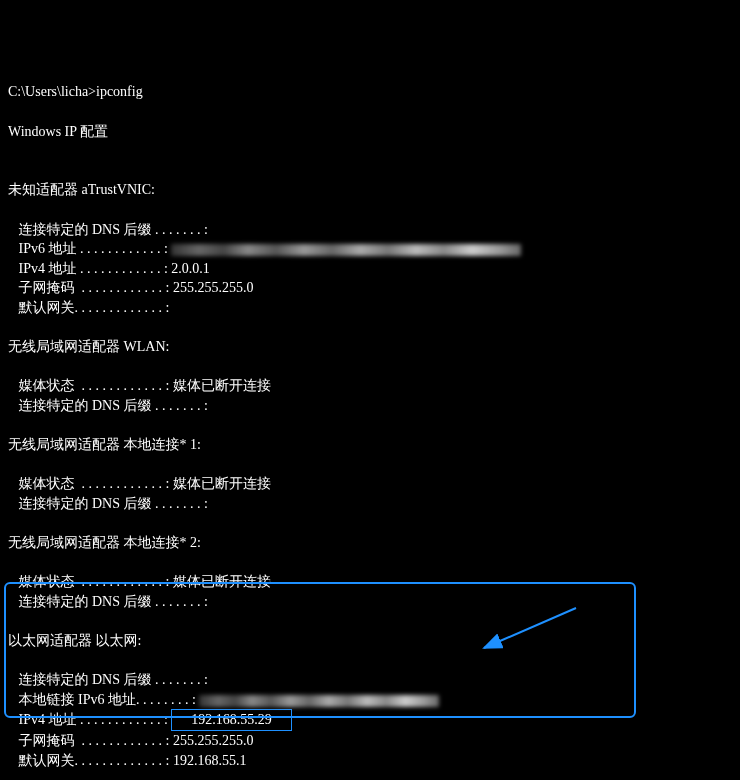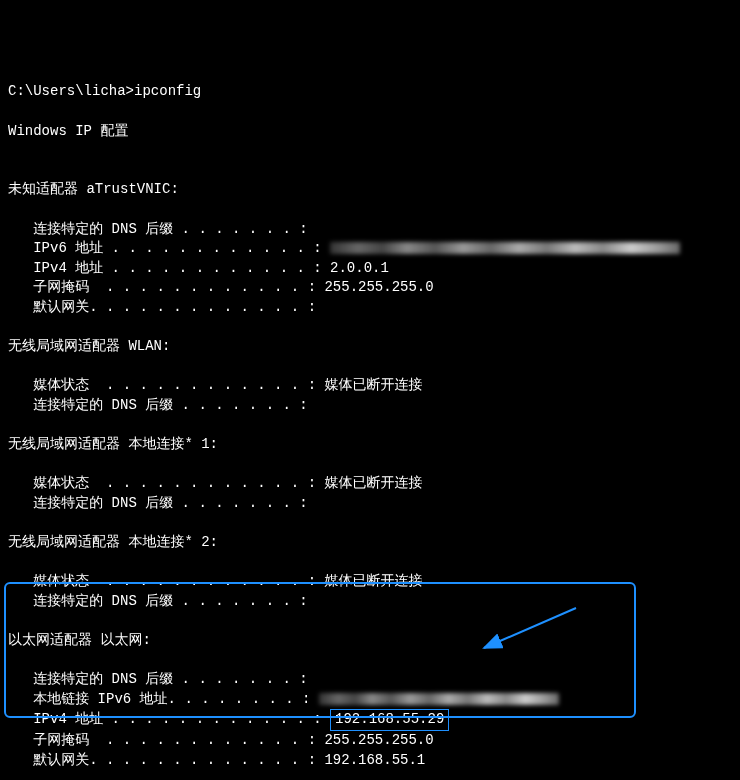--- a/index.html
+++ b/index.html
@@ -15,20 +15,21 @@
       line-height: 1.4;
       width: 740px;
       height: 780px;
       padding: 4px 8px;
       white-space: pre;
       position: relative;
       overflow: hidden;
     }
     .line {
       white-space: pre;
+      font-family: Liberation Serif, serif;
     }
     .blurred {
       display: inline-block;
       background: linear-gradient(90deg, #333 0%, #666 8%, #444 15%, #888 22%, #555 30%, #999 38%, #666 46%, #aaa 54%, #777 62%, #bbb 70%, #888 78%, #ccc 86%, #999 94%, #666 100%);
       filter: blur(2px);
       height: 12px;
       vertical-align: middle;
       border-radius: 1px;
     }
     .blurred-long {
@@ -42,21 +43,21 @@
       border: 2px solid #1e90ff;
       border-radius: 6px;
       left: 4px;
       top: 582px;
       width: 632px;
       height: 136px;
       pointer-events: none;
     }
     .ip-highlight {
       border: 1px solid #1e90ff;
-      padding: 0 4px;
+      padding: 0 19px;
       display: inline-block;
     }
     .arrow {
       position: absolute;
       left: 466px;
       top: 606px;
       pointer-events: none;
     }
   </style>
 </head>

